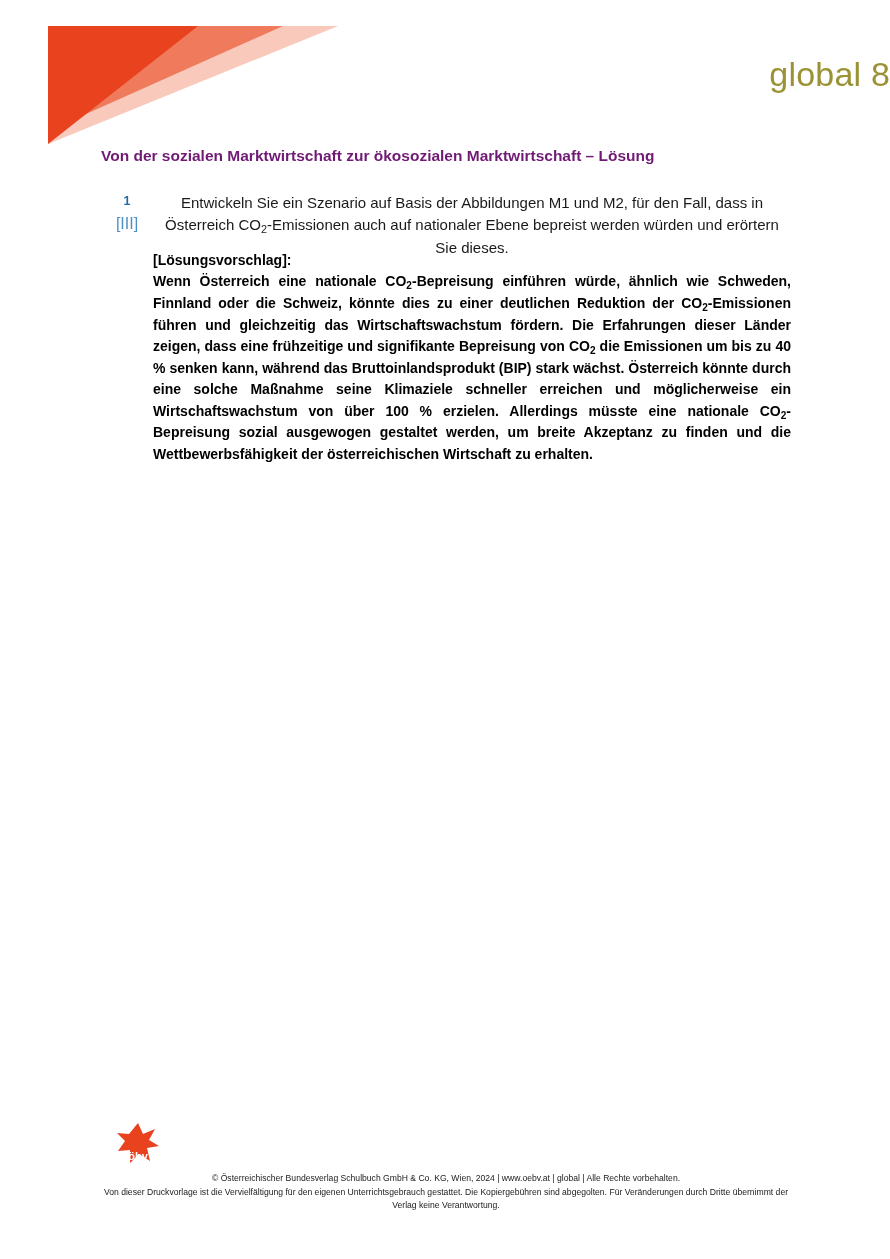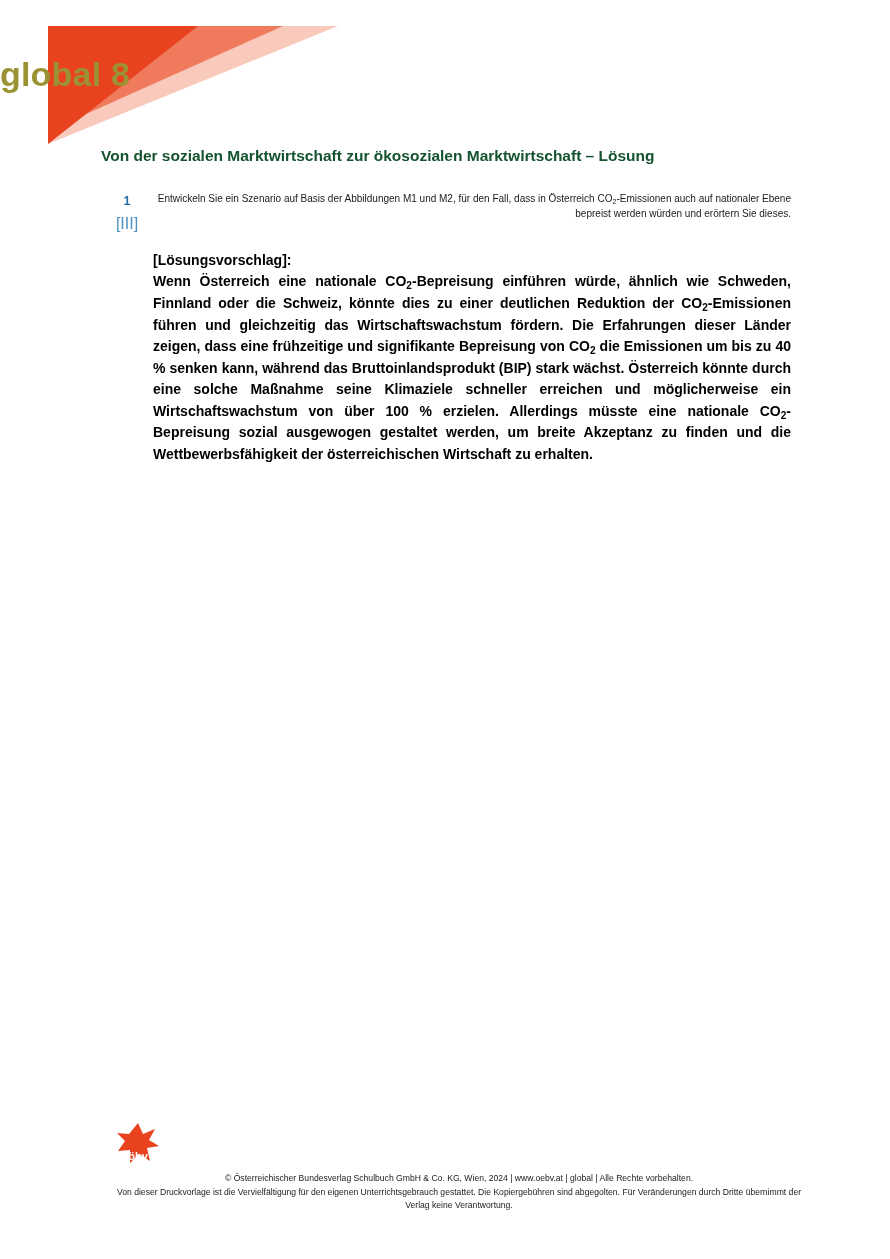--- a/index.html
+++ b/index.html
@@ -26,35 +26,35 @@
     width: 290px;
     height: 120px;
     overflow: hidden;
   }
 
   .title-global {
     position: absolute;
     left: 0;
     top: 55px;
     width: 890px;
-    text-align: left;
+    text-align: right;
     font-size: 34px;
-    font-weight: bold;
+    font-weight: normal;
     color: #9b9234;
     letter-spacing: 0.2px;
   }
 
   .doc-subtitle {
     position: absolute;
     left: 101px;
     top: 147px;
     width: 700px;
     font-size: 15.5px;
     font-weight: bold;
-    color: #14532d;
+    color: #701a75;
   }
 
   
   .task {
     position: absolute;
     left: 101px;
     top: 192px;
     width: 690px;
   }
   .task-row {
@@ -74,24 +74,24 @@
     line-height: 1.45;
   }
   .task-level {
     font-size: 16px;
     color: #4d90c4;
     line-height: 1.45;
     margin-top: 2px;
   }
   .task-text {
     flex: 1 1 auto;
-    font-size: 10px;
+    font-size: 15px;
     color: #1a1a1a;
     line-height: 1.45;
-    text-align: right;
+    text-align: center;
   }
 
   .solution {
     position: absolute;
     left: 153px;
     top: 250px;
     width: 638px;
     font-size: 14px;
     font-weight: bold;
     color: #000000;
@@ -110,21 +110,21 @@
   
   .logo {
     position: absolute;
     left: 116px;
     top: 1122px;
     width: 44px;
     height: 44px;
   }
   .footer {
     position: absolute;
-    left: 114px;
+    left: 101px;
     top: 1172px;
     width: 690px;
     font-size: 8.6px;
     color: #1a1a1a;
     line-height: 1.5;
   }
   .footer .center {
     text-align: center;
   }
   .footer .body {

